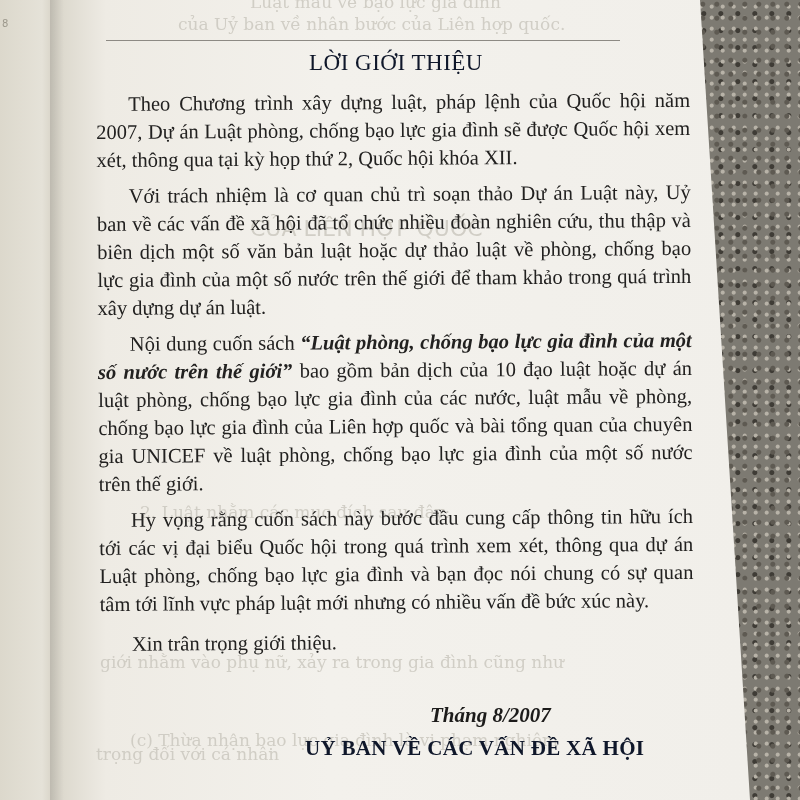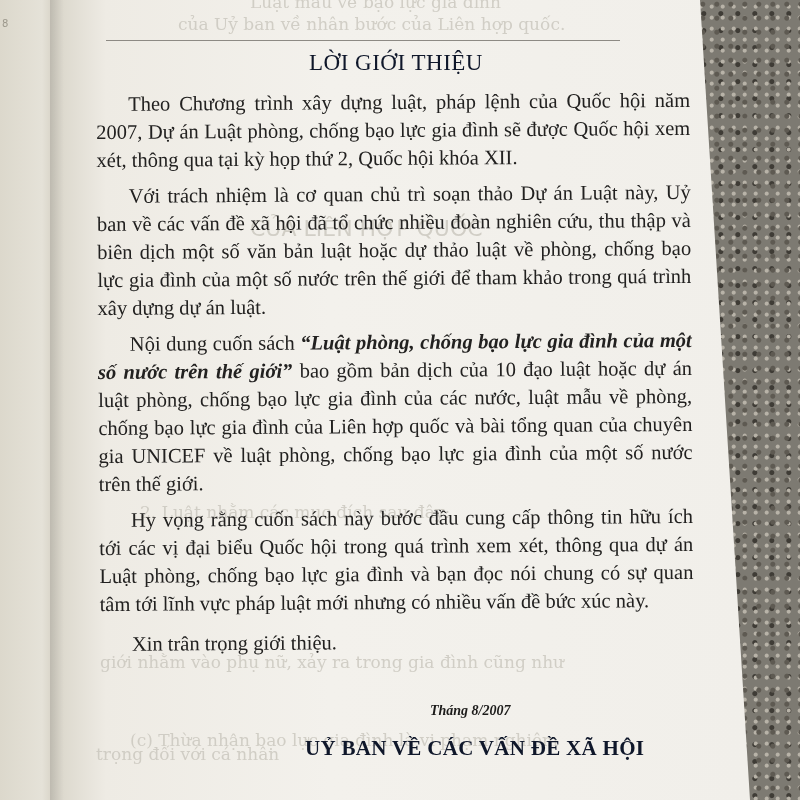--- a/index.html
+++ b/index.html
@@ -47,21 +47,21 @@
   .body-text {
     position:absolute; left:96px; top:90px; width:594px;
     font-family:"Liberation Serif", serif; font-size:20.5px; line-height:28px; color:#222120;
     transform:rotate(-0.4deg); transform-origin:left top;
   }
   .para { margin:0 0 8px 0; text-indent:32px; text-align:justify; }
   .para .em { font-weight:bold; font-style:italic; }
   .closing { margin:12px 0 0 0; text-indent:32px; }
   .date-line {
     position:absolute; left:430px; top:703px;
-    font-family:"Liberation Serif", serif; font-style:italic; font-weight:bold; font-size:14px; color:#1c1b1a;
+    font-family:"Liberation Serif", serif; font-style:italic; font-weight:bold; font-size:21px; color:#1c1b1a;
   }
   .signature {
     position:absolute; left:305px; top:736px;
     font-family:"Liberation Serif", serif; font-weight:bold; font-size:21px; color:#0f172a; letter-spacing:0.3px;
   }
 </style>
 </head>
 <body>
 
 <div class="bg-texture"></div>

